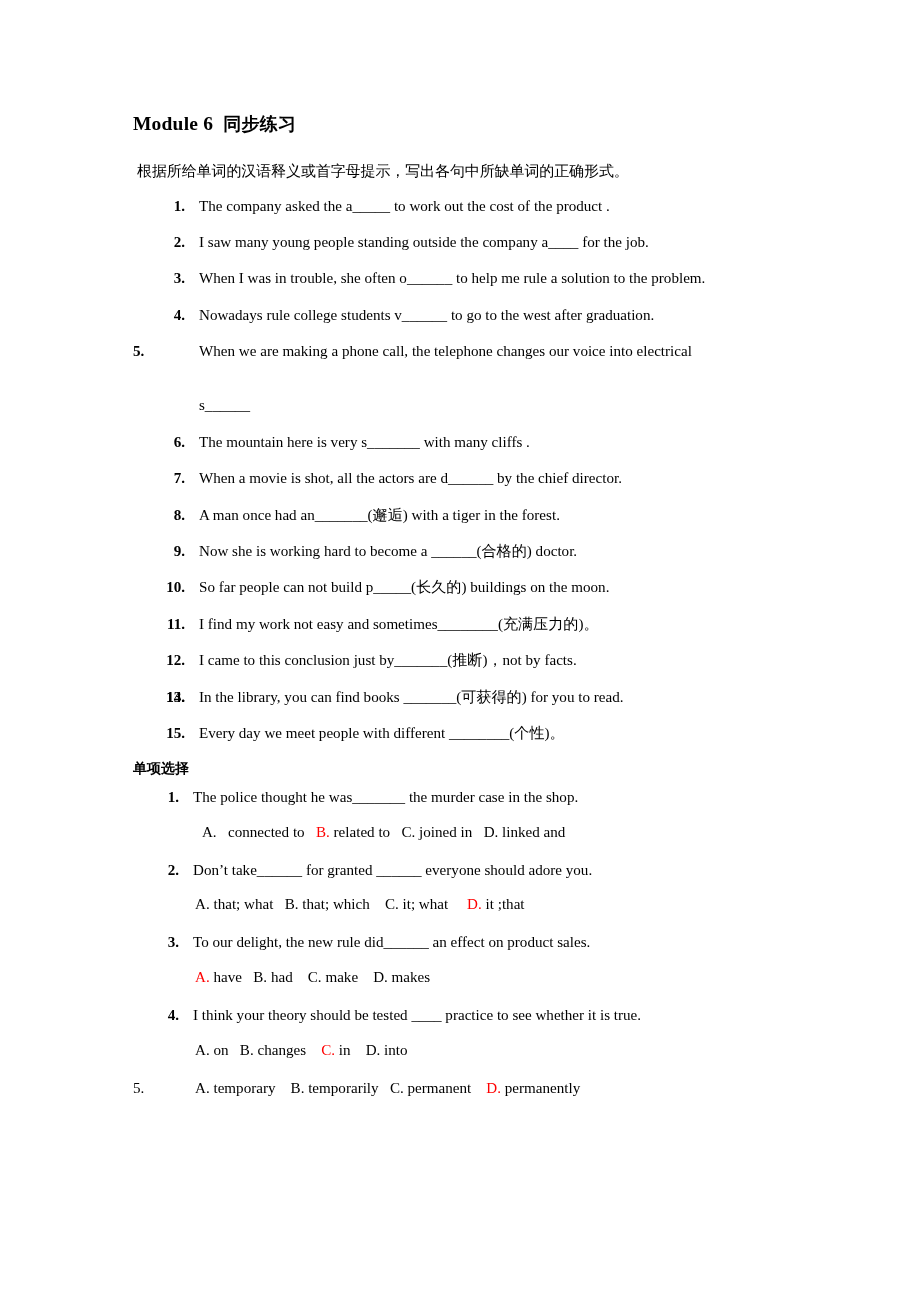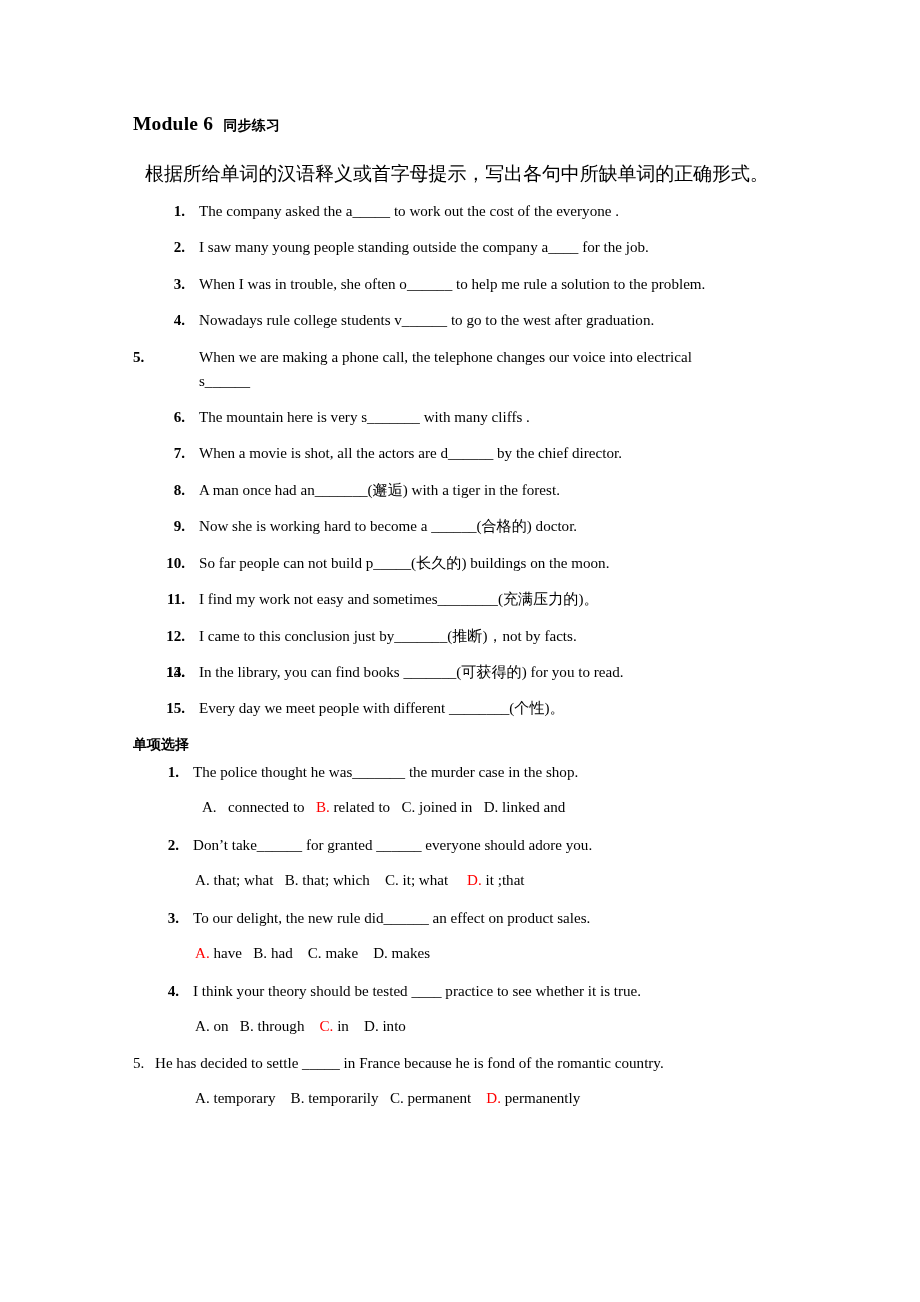--- a/index.html
+++ b/index.html
@@ -23,34 +23,34 @@
   }
 
   
   .doc-title {
     font-size: 19.5px;
     font-weight: bold;
     letter-spacing: 0.2px;
     margin: 0 0 26px 0;
     line-height: 1.2;
   }
-  .doc-title .cjk { font-family: "DejaVu Sans", sans-serif; font-size: 14px; }
+  .doc-title .cjk { font-family: "DejaVu Sans", sans-serif; font-size: 18px; }
 
   .section-head {
     font-size: 14.5px;
     font-weight: bold;
     margin: 0 0 11px 0;
     line-height: 1.3;
   }
   .section-head .gap { display: inline-block; width: 17px; }
 
   .instruction {
     font-family: "DejaVu Sans", sans-serif;
-    font-size: 19px;
-    margin: 0 0 15px 12px;
+    font-size: 15px;
+    margin: 0 0 15px 4px;
     line-height: 1.35;
     letter-spacing: -0.1px;
   }
 
   .subhead-cjk {
     font-family: Liberation Mono, monospace;
     font-size: 14px;
     font-weight: bold;
     margin: 9px 0 9px 0;
     line-height: 1.3;
@@ -68,21 +68,21 @@
   .qitem .num {
     position: absolute;
     left: 0;
     top: 0;
     width: 52px;
     text-align: right;
     font-weight: bold;
     font-size: 15.1px;
   }
   .qitem.justify { text-align: justify; text-align-last: left; }
-  .qitem.justify .cont { display: block; margin-top: 4px; }
+  .qitem.justify .cont { display: block; margin-top: 34px; }
   .cjk { font-family: "DejaVu Sans", sans-serif; font-size: 14.2px; }
 
   
   .mc-list { margin: 0; padding: 0; list-style: none; }
   .mc-item { margin-bottom: 7px; }
   .mc-q {
     position: relative;
     padding-left: 60px;
     font-size: 15.1px;
     line-height: 1.32;
@@ -116,21 +116,21 @@
 <div class="page">
 
   <h1 class="doc-title">
     <span>Module 6</span><span class="gapsp">&nbsp; </span><span class="cjk">同步练习</span>
   </h1>
 
 
   <p class="instruction">根据所给单词的汉语释义或首字母提示，写出各句中所缺单词的正确形式。</p>
 
   <ol class="qlist" id="vocab-list">
-      <li class="qitem"><span class="num">1.</span><span>The company asked the   a_____ to work out the cost of the everyone .</span></li>
+      <li class="qitem"><span class="num">1.</span><span>The company asked the   a_____ to work out the cost of the product .</span></li>
       <li class="qitem"><span class="num">2.</span><span>I saw many young people standing outside the company a____ for the job.</span></li>
       <li class="qitem"><span class="num">3.</span><span>When I was in trouble, she often o______ to help me rule a solution to the problem.</span></li>
       <li class="qitem"><span class="num">4.</span><span>Nowadays rule college students v______ to go to the west after graduation.</span></li>
       <li class="qitem justify"><span class="num">5.</span><span>When we are making a phone call, the telephone changes our voice into electrical</span><span class="cont">s______</span></li>
       <li class="qitem"><span class="num">6.</span><span>The mountain here is very s_______ with many cliffs .</span></li>
       <li class="qitem"><span class="num">7.</span><span>When a movie is shot, all the actors are d______ by the chief director.</span></li>
       <li class="qitem"><span class="num">8.</span><span>A man once had an_______(邂逅) with a tiger in the forest.</span></li>
       <li class="qitem"><span class="num">9.</span><span>Now she is working hard to become a ______(合格的) doctor.</span></li>
       <li class="qitem"><span class="num">10.</span><span>So far people can not build p_____(长久的) buildings on the moon.</span></li>
       <li class="qitem"><span class="num">11.</span><span>I find my work not easy and sometimes________(充满压力的)。</span></li>
@@ -150,21 +150,21 @@
       <li class="mc-item">
         <div class="mc-q"><span class="num">2.</span><span>Don’t take______ for granted ______ everyone should adore you.</span></div>
         <div class="mc-opts"><span>A. that; what   B. that; which    C. it; what     </span><span class="letter-red" style="color: rgb(255, 0, 0);">D.</span><span> it ;that</span></div>
       </li>
       <li class="mc-item">
         <div class="mc-q"><span class="num">3.</span><span>To our delight, the new rule did______ an effect on product sales.</span></div>
         <div class="mc-opts"><span></span><span class="letter-red" style="color: rgb(255, 0, 0);">A.</span><span> have   B. had    C. make    D. makes</span></div>
       </li>
       <li class="mc-item">
         <div class="mc-q"><span class="num">4.</span><span>I think your theory should be tested ____ practice to see whether it is true.</span></div>
-        <div class="mc-opts"><span>A. on   B. through    </span><span class="letter-red" style="color: rgb(255, 0, 0);">C.</span><span> in    D. into</span></div>
+        <div class="mc-opts"><span>A. on   B. changes    </span><span class="letter-red" style="color: rgb(255, 0, 0);">C.</span><span> in    D. into</span></div>
       </li>
       <li class="mc-item">
-        <div class="mc-q plain"><span class="num">5.</span><span>He has decided to settle _____ in France because he is fond of the romantic country.</span></div>
+        <div class="mc-q plain"><span class="num">5.</span></div>
         <div class="mc-opts"><span>A. temporary    B. temporarily   C. permanent    </span><span class="letter-red" style="color: rgb(255, 0, 0);">D.</span><span> permanently</span></div>
       </li>
     </ol>
 
 </div>
 
 </body></html>

